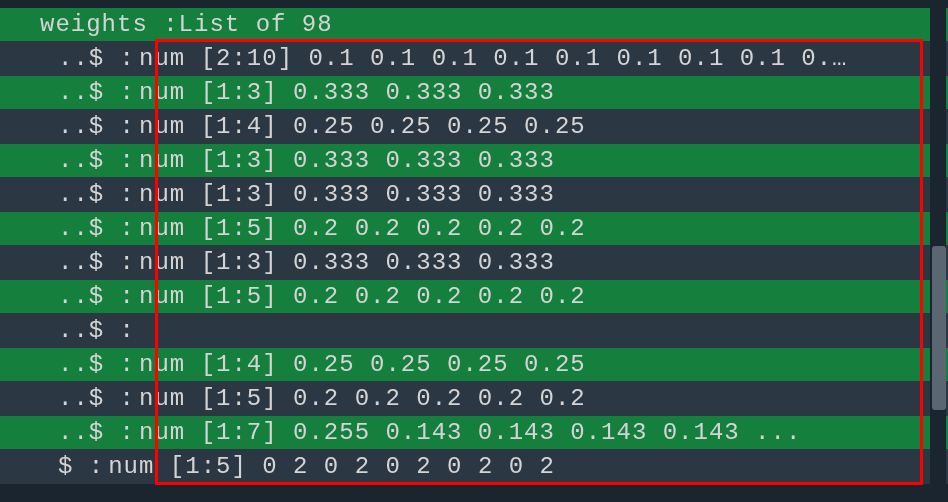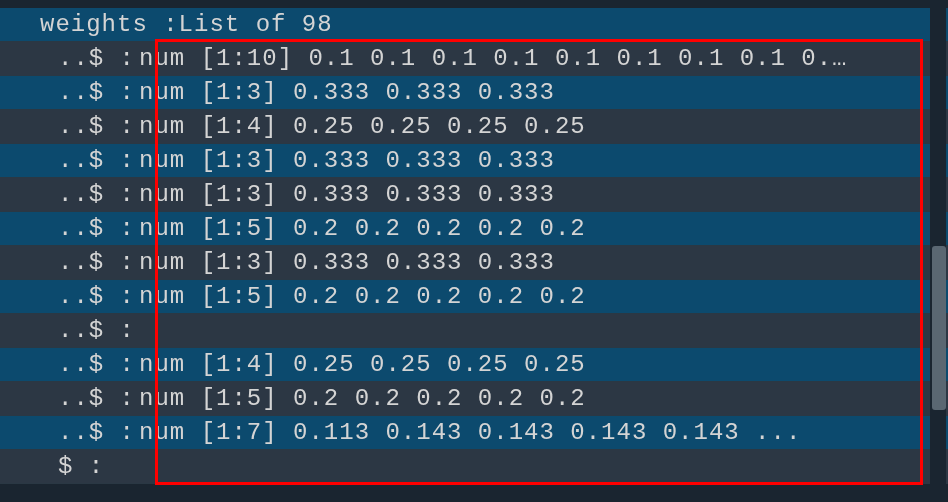--- a/index.html
+++ b/index.html
@@ -31,21 +31,21 @@
     .data-row {
       display: flex;
       padding: 2px 0 2px 58px;
       border-bottom: 1px solid #2a3844;
       height: 34px;
       align-items: center;
       white-space: nowrap;
       overflow: hidden;
     }
     .row-odd {
-      background: #0c4a6e;
+      background: #15803d;
     }
     .row-even {
       background: #2c3744;
     }
     .prefix {
       color: #d4d4d4;
       letter-spacing: 1px;
     }
     .content {
       color: #d4d4d4;
@@ -83,21 +83,21 @@
 </head>
 <body>
 
 <div class="container">
   <div class="header-row row-odd">
     <span class="prefix">weights :List of 98</span>
   </div>
   <div id="rows-container">
       <div class="data-row row-even">
         <span class="prefix">..$ :</span>
-        <span class="content">num [1:10] 0.1 0.1 0.1 0.1 0.1 0.1 0.1 0.1 0.…</span>
+        <span class="content">num [2:10] 0.1 0.1 0.1 0.1 0.1 0.1 0.1 0.1 0.…</span>
       </div>
       <div class="data-row row-odd">
         <span class="prefix">..$ :</span>
         <span class="content">num [1:3] 0.333 0.333 0.333</span>
       </div>
       <div class="data-row row-even">
         <span class="prefix">..$ :</span>
         <span class="content">num [1:4] 0.25 0.25 0.25 0.25</span>
       </div>
       <div class="data-row row-odd">
@@ -126,24 +126,25 @@
       <div class="data-row row-odd">
         <span class="prefix">..$ :</span>
         <span class="content">num [1:4] 0.25 0.25 0.25 0.25</span>
       </div>
       <div class="data-row row-even">
         <span class="prefix">..$ :</span>
         <span class="content">num [1:5] 0.2 0.2 0.2 0.2 0.2</span>
       </div>
       <div class="data-row row-odd">
         <span class="prefix">..$ :</span>
-        <span class="content">num [1:7] 0.113 0.143 0.143 0.143 0.143 ...</span>
+        <span class="content">num [1:7] 0.255 0.143 0.143 0.143 0.143 ...</span>
       </div>
       <div class="data-row row-even">
         <span class="prefix">  $ :</span>
+        <span class="content">num [1:5] 0 2 0 2 0 2 0 2 0 2</span>
       </div>
     </div>
 </div>
 
 <div class="highlight-box"></div>
 
 <div class="scrollbar-track"></div>
 <div class="scrollbar-thumb"></div>
 
 </body></html>

